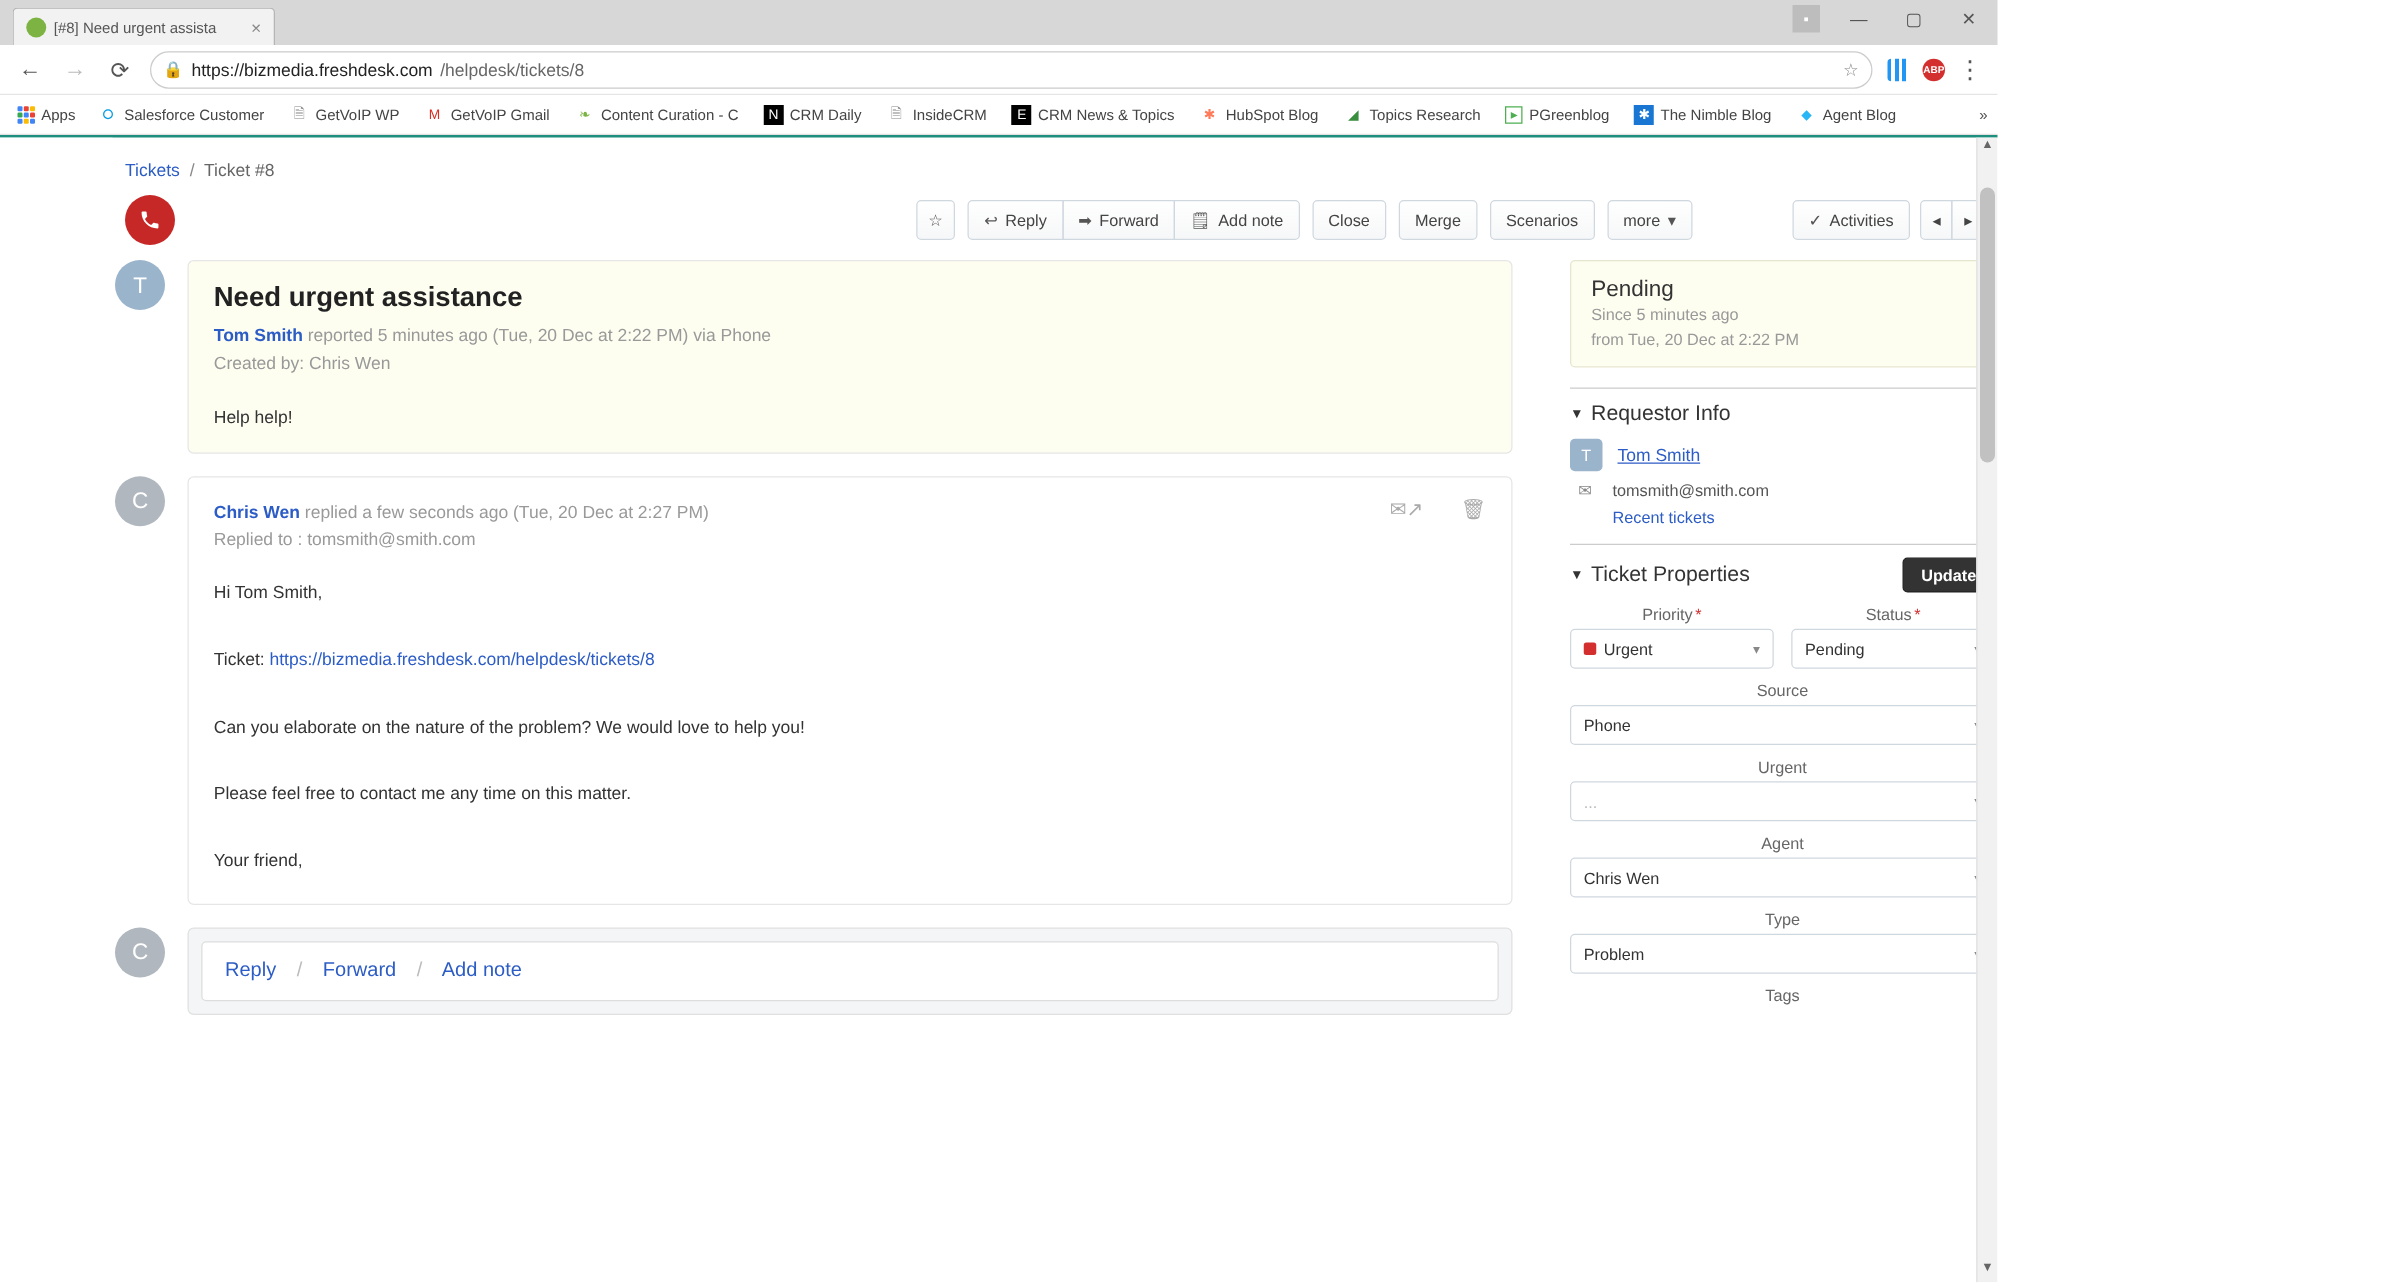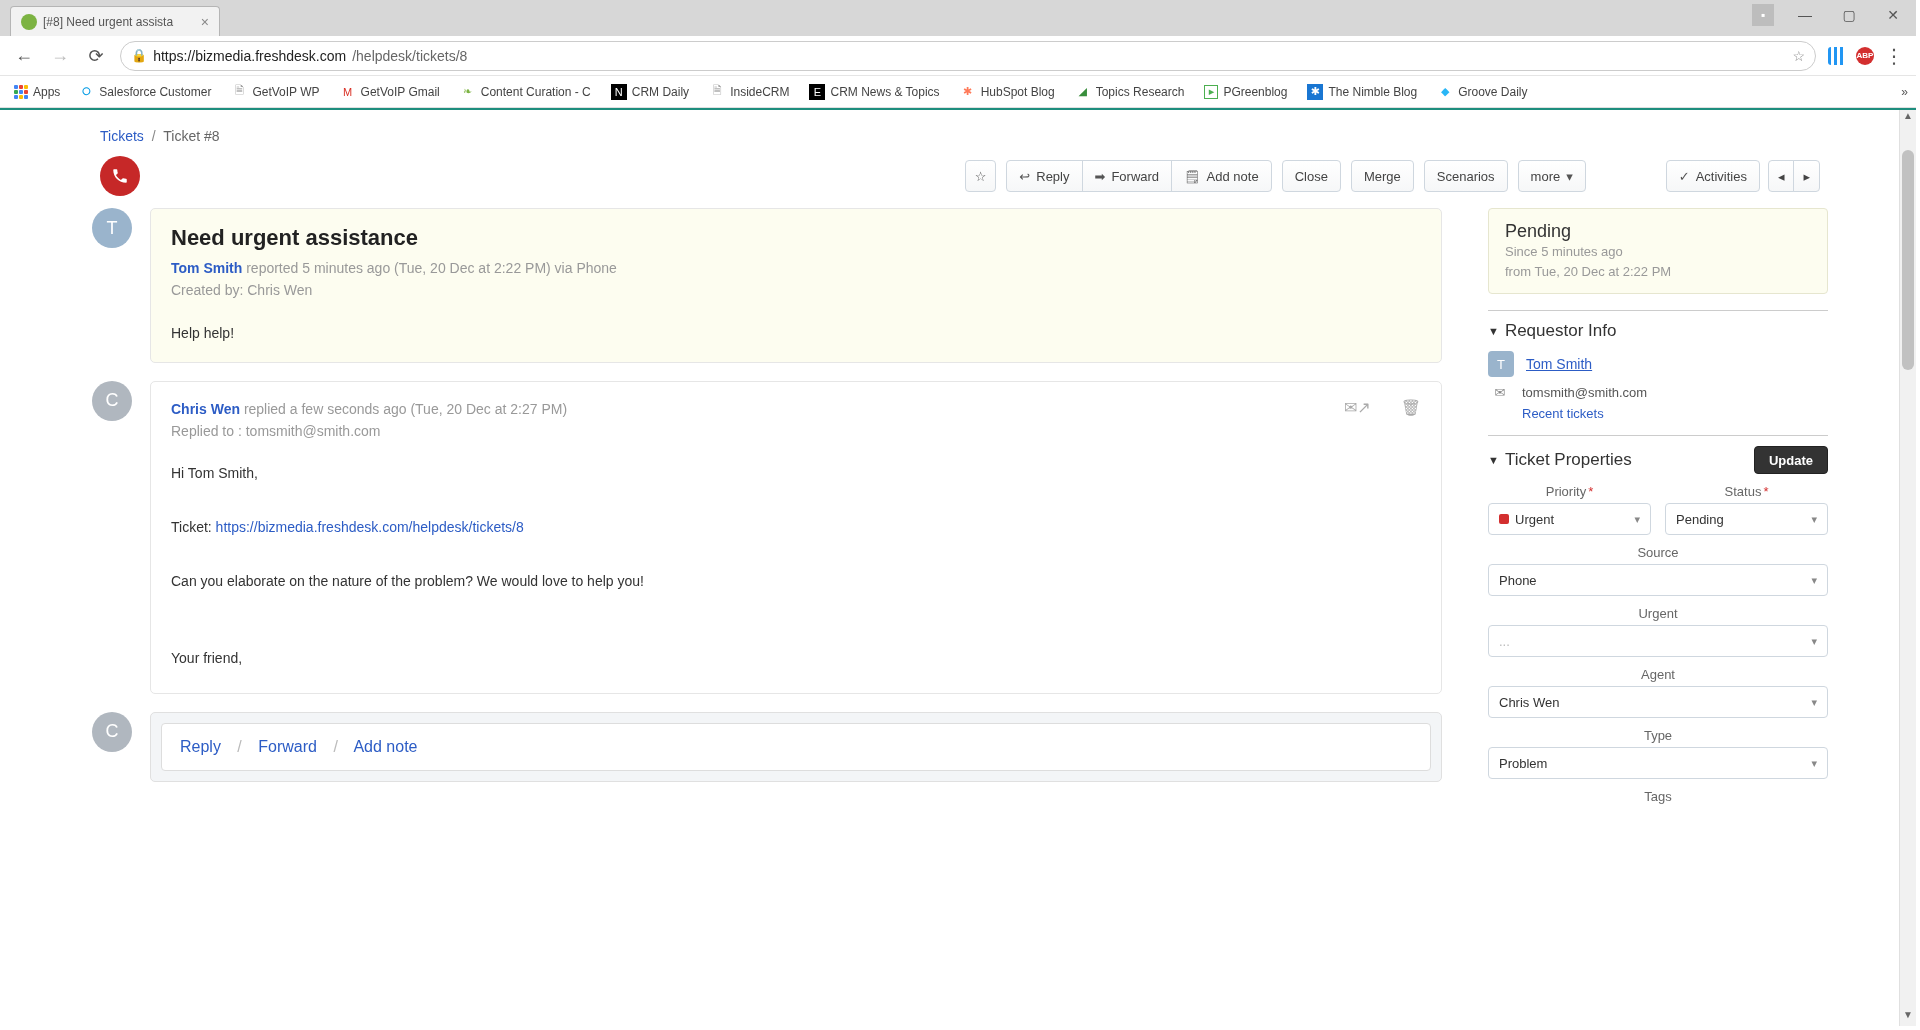--- a/index.html
+++ b/index.html
@@ -1,19 +1,19 @@
 <!DOCTYPE html>
 <html><head>
 <meta charset="utf-8">
 <style>
   * { box-sizing: border-box; margin: 0; padding: 0; }
   body { font-family: -apple-system, BlinkMacSystemFont, "Segoe UI", Helvetica, Arial, sans-serif; font-size: 13px; background: #fff; color: #333; }
 
   
-  .browser { width: 1916px; }
+  .browser { width: 1598px; }
   .tab-bar { height: 36px; background: #d7d7d7; display: flex; align-items: flex-end; padding-left: 10px; position: relative; }
   .tab { background: #f2f2f2; height: 30px; border-radius: 4px 4px 0 0; display: flex; align-items: center; padding: 0 10px; gap: 6px; font-size: 12px; color: #555; min-width: 210px; border: 1px solid #b5b5b5; border-bottom: none; }
   .tab .favicon { width: 16px; height: 16px; border-radius: 50%; background: #7cb342; display: inline-block; }
   .tab .close-x { color: #888; font-size: 14px; margin-left: auto; }
   .win-controls { position: absolute; right: 10px; top: 4px; display: flex; gap: 18px; font-size: 14px; color: #555; align-items: center; }
   .win-controls .wc { width: 26px; height: 20px; display: flex; align-items: center; justify-content: center; }
   .win-controls .user-sq { width: 22px; height: 22px; background: #bdbdbd; display: flex; align-items: center; justify-content: center; color: #fff; font-size: 12px; }
 
   .addr-bar { height: 40px; display: flex; align-items: center; gap: 12px; padding: 0 12px; border-bottom: 1px solid #e5e5e5; }
   .nav-btn { color: #555; font-size: 18px; width: 24px; text-align: center; }
@@ -204,21 +204,21 @@
     <div class="bk">
         <span class="bico" style="border:1px solid #4caf50;color:#4caf50;width:14px;height:14px;">▸</span>
         <span>PGreenblog</span>
       </div>
     <div class="bk">
         <span class="bico" style="background:#1976d2;color:#fff;">✱</span>
         <span>The Nimble Blog</span>
       </div>
     <div class="bk">
         <span class="bico" style="color:#29b6f6;">◆</span>
-        <span>Groove Daily</span>
+        <span>Agent Blog</span>
       </div>
     <span style="margin-left:auto;color:#555;">»</span>
   </div>
 
   <div class="page-outer">
     <div class="page-wrap">
       <div class="gutter"></div>
       <div class="content">
 
         <div class="breadcrumb">
@@ -307,21 +307,21 @@
                 </div>
                 <div class="meta">
                   <span class="author">Chris Wen</span>
                   <span>replied a few seconds ago (Tue, 20 Dec at 2:27 PM)</span><br>
                   <span>Replied to : tomsmith@smith.com</span>
                 </div>
                 <div class="body-text">
                   <p>Hi Tom Smith,</p><br>
                   <p><span>Ticket:</span> <a href="#">https://bizmedia.freshdesk.com/helpdesk/tickets/8</a></p><br>
                   <p>Can you elaborate on the nature of the problem? We would love to help you!</p><br>
-                  <br>
+                  <p>Please feel free to contact me any time on this matter.</p><br>
                   <p>Your friend,</p>
                 </div>
               </div>
             </div>
 
             <div class="action-bar-wrap">
               <div class="avatar grey">C</div>
               <div class="action-bar">
                 <div class="action-inner">
                   <a href="#">Reply</a>

